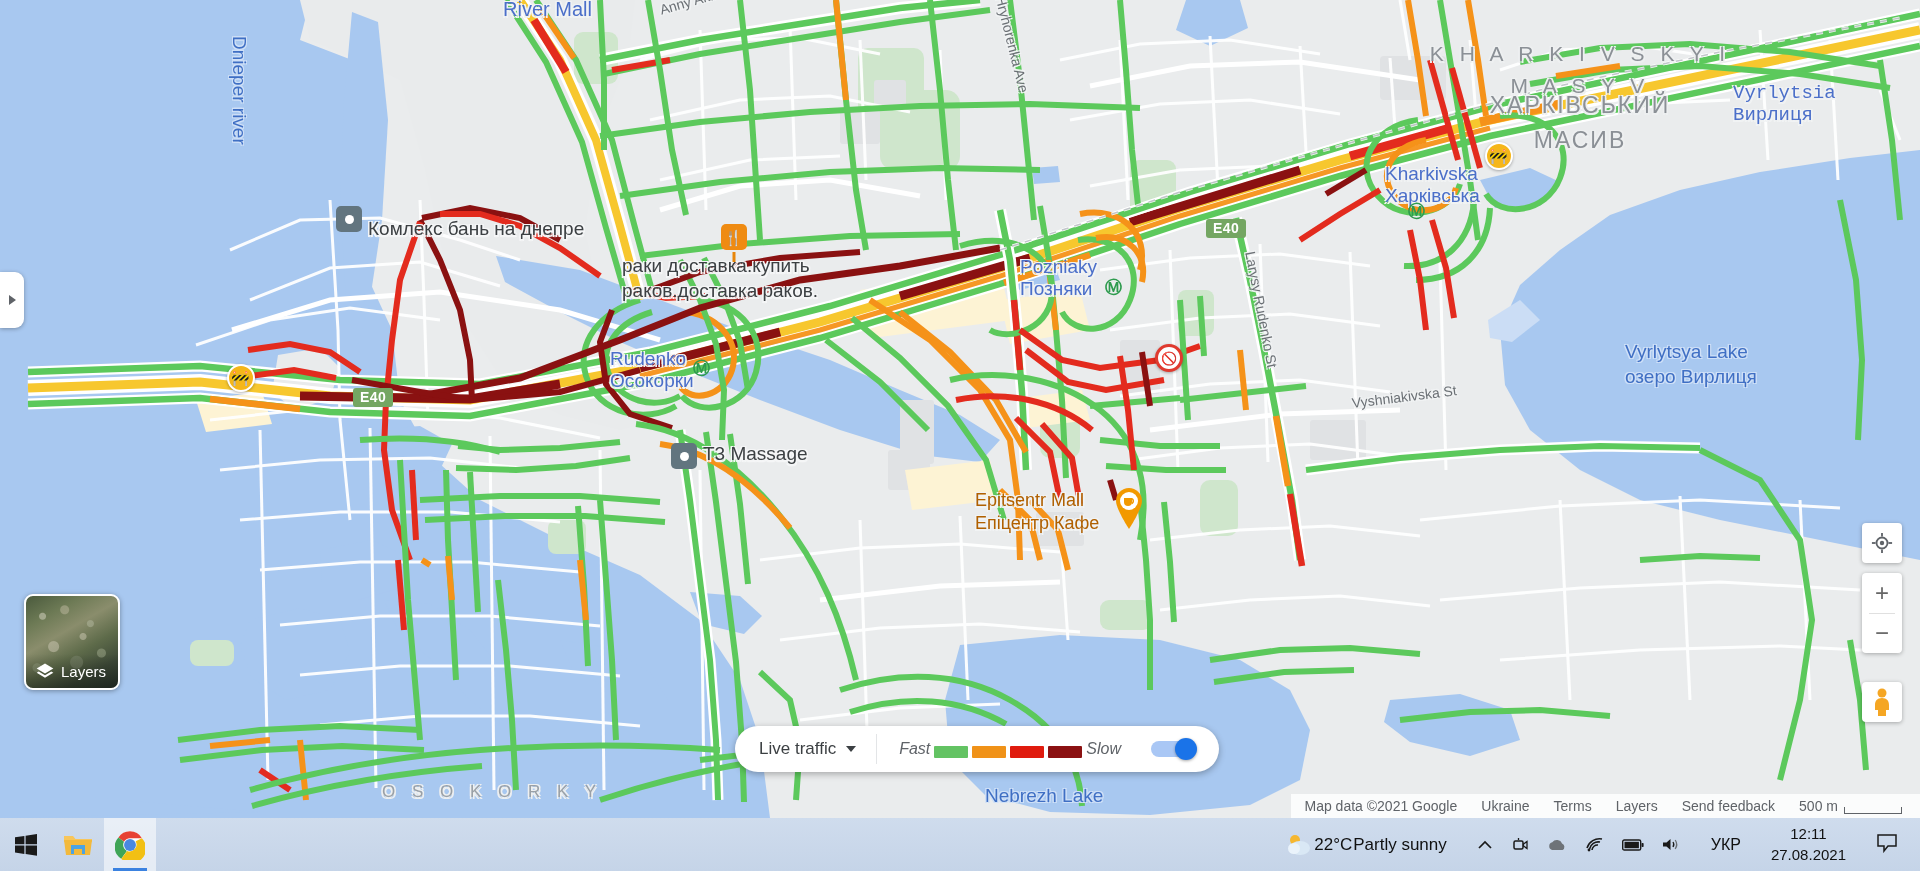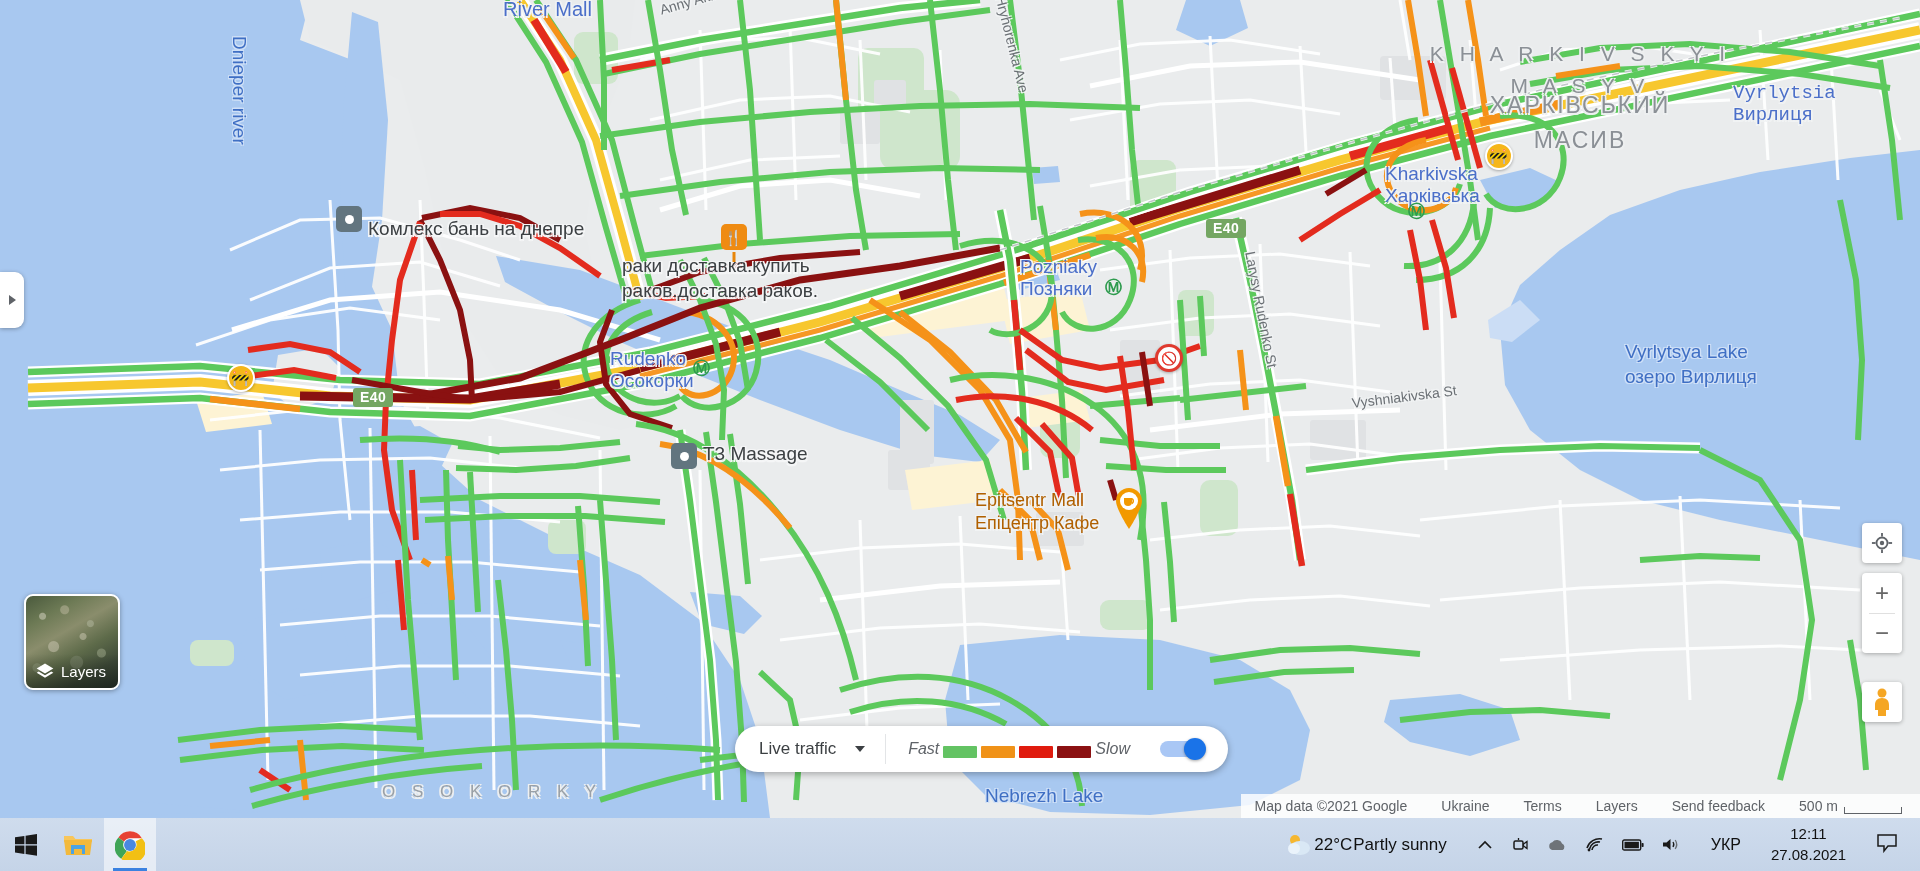--- a/index.html
+++ b/index.html
@@ -136,21 +136,21 @@
   }
 
   
   #traffic-bar {
     position: absolute; left: 735px; bottom: 46px;
     height: 46px; background: #fff; border-radius: 24px;
     box-shadow: 0 2px 7px rgba(0,0,0,.3);
     display: flex; align-items: center;
   }
   #tb-select {
-    display: flex; align-items: center; gap: 19px;
+    display: flex; align-items: center; gap: 10px;
     padding: 0 20px 0 24px; font-size: 17px; color: #3c4043; cursor: pointer;
     border-right: 1px solid #e3e5e7; height: 30px;
   }
   #tb-select .caret {
     width: 0; height: 0; border-top: 6px solid #3c4043;
     border-left: 5px solid transparent; border-right: 5px solid transparent;
   }
   #tb-scale { display: flex; align-items: flex-end; gap: 4px; padding: 0 22px; }
   #tb-scale .word { font-size: 16px; color: #5f6368; font-style: italic; }
   #tb-scale .sw { width: 34px; height: 12px; border-radius: 1px; }
@@ -178,21 +178,21 @@
   #mc-zoom .zbtn {
     width: 40px; height: 40px; display: flex; align-items: center; justify-content: center;
     font-size: 24px; color: #666; line-height: 1;
   }
   #mc-zoom .divider { width: 26px; height: 1px; background: #e0e0e0; }
   #mc-pegman { bottom: 96px; height: 40px; justify-content: center; font-size: 22px; }
 
   
   #attribution {
     position: absolute; right: 0; bottom: 0; height: 24px;
-    display: flex; align-items: center; gap: 34px;
+    display: flex; align-items: center; gap: 24px;
     padding-right: 18px;
     font-size: 14px; color: #5f6368;
     background: rgba(255,255,255,.82);
     padding-left: 14px;
   }
   #attribution .lk { cursor: pointer; }
   #scale-ind { display: flex; align-items: flex-end; gap: 6px; }
   #scale-ind .bar {
     width: 58px; height: 7px; border: 1px solid #5f6368; border-top: none;
   }

